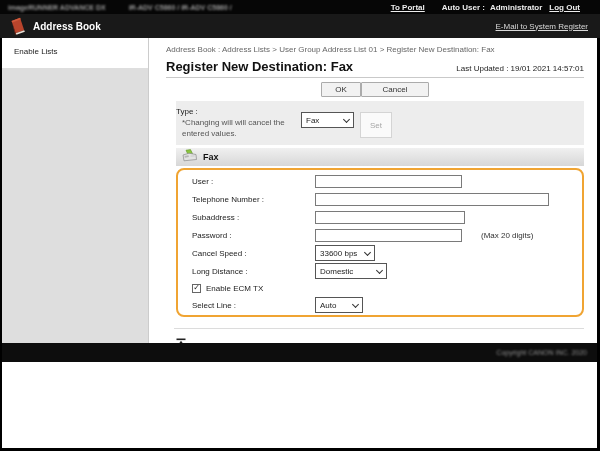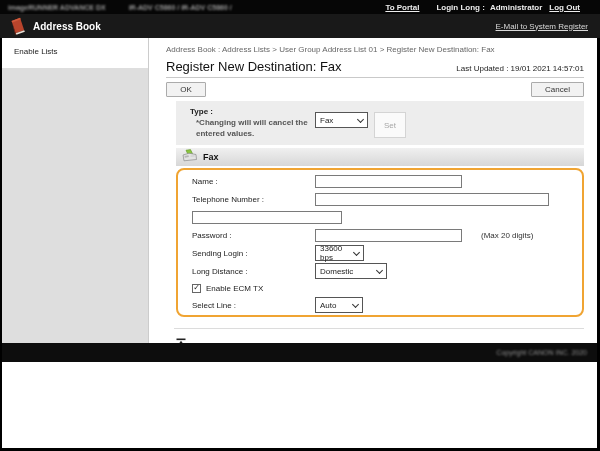--- a/index.html
+++ b/index.html
@@ -21,48 +21,48 @@
 
   
   .content{position:absolute;top:38px;left:2px;width:595px;height:305px;background:#fff;display:flex;overflow:hidden;}
   .sidebar{width:147px;border-right:1px solid #ccc;display:flex;flex-direction:column;background:#fff;box-sizing:border-box;}
   .sidebar-item{height:30px;padding:9px 0 0 12px;font-size:8px;color:#222;box-sizing:border-box;cursor:pointer;}
   .sidebar-fill{flex:1;background:#dedede;}
 
   .main{flex:1;padding:0 13px 0 17px;box-sizing:border-box;}
   .breadcrumb{padding-top:7px;font-size:8px;color:#666;white-space:nowrap;cursor:pointer;}
   .title-row{display:flex;justify-content:space-between;align-items:flex-end;margin-top:5px;}
-  .title-row h1{margin:0;font-size:13px;font-weight:normal;color:#111;}
+  .title-row h1{margin:0;font-size:13px;font-weight:bold;color:#111;}
   .last-updated{font-size:8px;color:#222;padding-bottom:1px;white-space:nowrap;padding-left:24px;}
   .sep{border-bottom:1px solid #c9c9c9;margin-top:3px;}
-  .btn-row{display:flex;justify-content:space-between;margin-top:4px;}
+  .btn-row{display:flex;justify-content:center;margin-top:4px;}
   .btn{box-sizing:border-box;height:15px;background:#f2f2f2;border:1px solid #ababab;font-size:8px;color:#333;font-family:inherit;padding:0;line-height:12px;border-radius:1px;cursor:pointer;}
-  .btn-ok{width:40px}.btn-cancel{width:53px}
+  .btn-ok{width:40px}.btn-cancel{width:68px}
 
   
   .type-box{margin:4px 0 0 10px;background:#ededed;height:44px;display:flex;box-sizing:border-box;padding-top:6px;}
-  .type-left{width:125px;padding-left:14px;font-weight:bold;}
+  .type-left{width:125px;}
   .type-label{font-size:8px;color:#222;}
   .type-note{font-size:8px;color:#555;margin-left:6px;margin-top:2px;}
   .type-controls{display:flex;align-items:flex-start;gap:6px;margin-top:5px;}
   .select{box-sizing:border-box;height:16px;background:#fff;border:1px solid #555;display:flex;align-items:center;justify-content:space-between;padding:0 4px;font-size:8px;color:#222;cursor:pointer;}
   .chev{width:4px;height:4px;border-right:1px solid #333;border-bottom:1px solid #333;transform:rotate(45deg);margin-top:-2px;flex:none;margin-left:3px;}
   .sel-type{width:53px}
   .btn-set{width:32px;height:26px;background:#fafafa;border:1px solid #d4d4d4;color:#a6a6a6;font-size:8px;font-family:inherit;cursor:pointer;}
 
   
   .fax-header{margin:3px 0 0 10px;height:18px;background:linear-gradient(#f0f0f0,#d7d7d7);display:flex;align-items:center;padding-left:5px;box-sizing:border-box;}
   .fax-title{font-weight:bold;font-size:9px;color:#111;margin-left:5px;}
   .orange-box{margin:2px 0 0 10px;border:2px solid #f0a432;border-radius:8px;background:#fff;box-sizing:border-box;height:149px;padding-top:2px;}
   .row{display:flex;align-items:center;height:18px;padding-left:14px;}
   .flabel{width:123px;font-size:8px;color:#222;flex:none;}
   input.tin{box-sizing:border-box;height:13px;border:1px solid #7a7a7a;background:#fff;font-size:8px;padding:0 2px;font-family:inherit;}
   .w-name{width:147px}.w-tel{width:234px}.w-sub{width:150px}.w-pass{width:147px}
   .fnote{font-size:8px;color:#333;margin-left:19px;}
-  .sel-speed{width:49px}.sel-dist{width:72px}.sel-line{width:48px}
+  .sel-speed{width:60px}.sel-dist{width:72px}.sel-line{width:48px}
   .row-check{height:16px;}
   .checkbox{width:9px;height:9px;border:1px solid #666;background:#fff;display:inline-flex;align-items:center;justify-content:center;cursor:pointer;box-sizing:border-box;flex:none;}
   .check{font-size:8px;line-height:8px;color:#222;margin-top:-1px;}
   .flabel-check{font-size:8px;color:#222;margin-left:5px;}
 
   .sep2{border-bottom:1px solid #dcdcdc;margin:11px 0 0 8px;}
   .top-icon{margin:4px 0 0 10px;width:10px;height:9px;cursor:pointer;}
 
   
   .footer{position:absolute;top:343px;left:2px;width:595px;height:19px;background:#0d0d0d;display:flex;align-items:center;justify-content:flex-end;}
@@ -74,21 +74,21 @@
 
 <div class="page">
 
   <div class="topbar">
     <div class="blur-group">
       <span class="blurred">imageRUNNER ADVANCE DX</span>
       <span class="blurred">iR-ADV C5860 / iR-ADV C5860 /</span>
     </div>
     <div class="top-links">
       <span class="lnk">To Portal</span>
-      <span class="ml17">Login Long :</span>
+      <span class="ml17">Auto User :</span>
       <span class="ml5">Administrator</span>
       <span class="lnk ml7">Log Out</span>
     </div>
   </div>
 
   <div class="appbar">
     <span class="book-icon">
       <svg width="16" height="18" viewBox="0 0 16 18">
         <g transform="rotate(-14 8 9)">
           <path d="M3 2.5 L12 1.5 L13 14.5 L4 15.5 Z" fill="#b8442c"></path>
@@ -144,37 +144,38 @@
             <path d="M2 6 L8 4.2 L15 5.5 L15.5 10.5 L3 11.8 Z" fill="#e3e3e3" stroke="#8a8a8a" stroke-width="0.7"></path>
             <path d="M3.5 7 L7.5 6.3 L7.8 8 L3.8 8.7 Z" fill="#b5b5b5"></path>
             <path d="M9.5 6.5 L13.5 6.2 L13.7 7.4 L9.7 7.7 Z" fill="#cfcfcf"></path>
           </svg>
         </span>
         <span class="fax-title">Fax</span>
       </div>
 
       <div class="orange-box">
         <div class="row">
-          <span class="flabel">Name :</span>
+          <span class="flabel">User :</span>
           <input class="tin w-name" type="text" value="" style="">
         </div>
         <div class="row">
           <span class="flabel">Telephone Number :</span>
           <input class="tin w-tel" type="text" value="" style="">
         </div>
         <div class="row">
+          <span class="flabel">Subaddress :</span>
           <input class="tin w-sub" type="text" value="" style="">
         </div>
         <div class="row">
           <span class="flabel">Password :</span>
           <input class="tin w-pass" type="text" value="" style="">
           <span class="fnote">(Max 20 digits)</span>
         </div>
         <div class="row">
-          <span class="flabel">Sending Login :</span>
+          <span class="flabel">Cancel Speed :</span>
           <div class="select sel-speed">
             <span>33600 bps</span>
             <span class="chev"></span>
           </div>
         </div>
         <div class="row">
           <span class="flabel">Long Distance :</span>
           <div class="select sel-dist">
             <span>Domestic</span>
             <span class="chev"></span>

